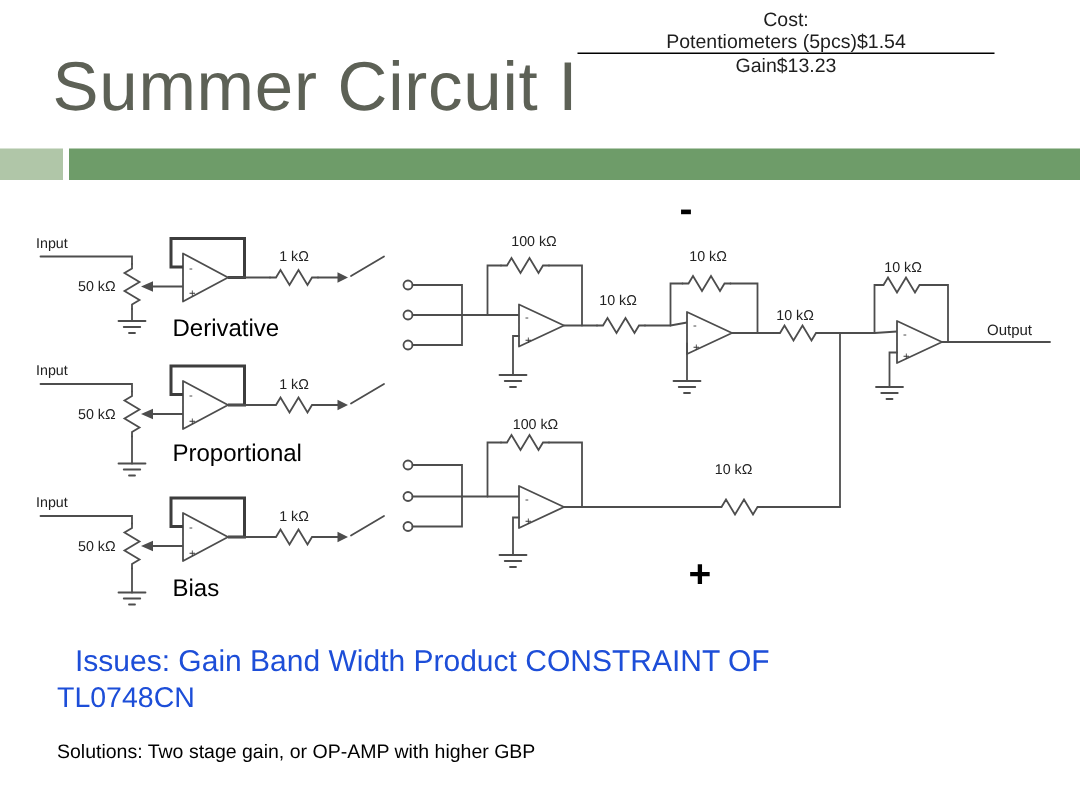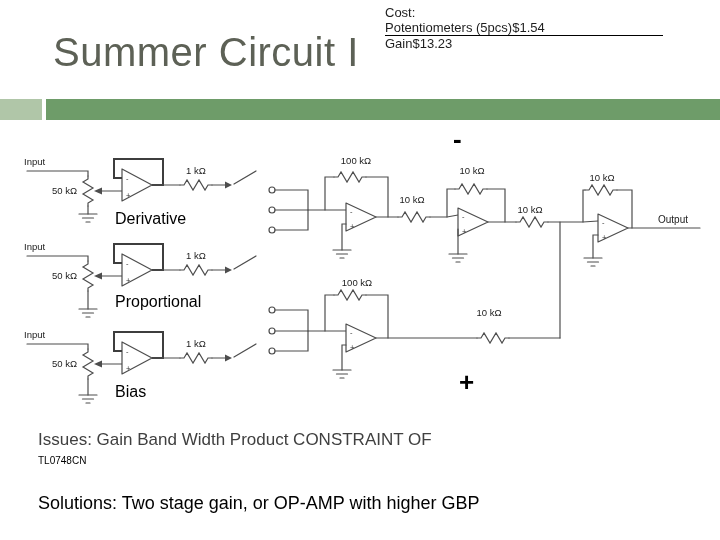--- a/index.html
+++ b/index.html
@@ -1,27 +1,27 @@
 <!DOCTYPE html>
 <html><head>
 <meta charset="utf-8">
 <style>
   html,body{margin:0;padding:0}
   body{width:720px;height:540px;position:relative;background:#fff;
        font-family:"Liberation Sans",sans-serif;overflow:hidden}
   .abs{position:absolute}
-  #title{left:53px;top:30px;font-size:40px;color:#5d6156;letter-spacing:.5px;white-space:nowrap}
+  #title{left:35px;top:30px;font-size:46px;color:#5d6156;letter-spacing:.5px;white-space:nowrap}
   #cost{left:385px;top:5px;width:278px;font-size:13px;line-height:15px;color:#1e1e1e}
-  .cost-row{display:flex;justify-content:flex-start}
+  .cost-row{display:flex;justify-content:center}
   .cost-row.underline{border-bottom:1.6px solid #000}
   #bar-light{left:0;top:99px;width:42px;height:21px;background:#b0c6a8}
   #bar-dark{left:46px;top:99px;width:674px;height:21px;background:#6e9c69}
-  #issues1{left:38px;top:430px;font-size:17px;color:#404040;white-space:nowrap}
-  #issues2{left:38px;top:455px;font-size:10px;color:#000000;white-space:nowrap}
-  #solutions{left:38px;top:493px;font-size:18px;color:#000;white-space:nowrap}
+  #issues1{left:50px;top:430px;font-size:20px;color:#1d4ed8;white-space:nowrap}
+  #issues2{left:38px;top:455px;font-size:19px;color:#1d4ed8;white-space:nowrap}
+  #solutions{left:38px;top:493px;font-size:13px;color:#000;white-space:nowrap}
   svg{position:absolute;left:0;top:0}
   svg text{font-family:"Liberation Sans",sans-serif}
   .val{font-size:9.5px;fill:#222}
   .blockname{font-size:16px;fill:#000}
   .pm{font-size:7.5px;fill:#333}
   .sign{font-size:26px;font-weight:bold;fill:#000}
   .w{stroke:#4d4d4d;stroke-width:1.2;fill:none;stroke-linecap:round}
   .fb{stroke:#3d3d3d;stroke-width:2;fill:none}
   .tri{fill:#fff;stroke:#4d4d4d;stroke-width:1.2;stroke-linejoin:round}
   .term{fill:#fff;stroke:#4d4d4d;stroke-width:1.2}

